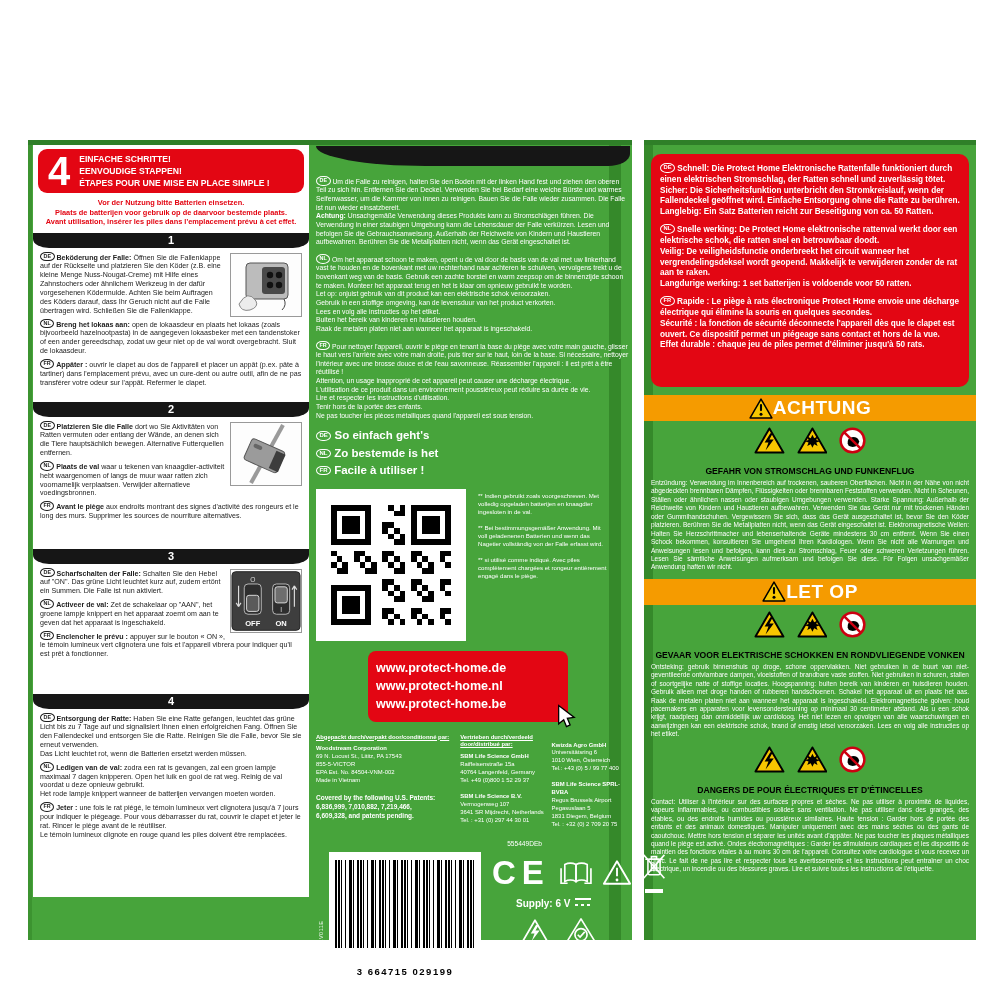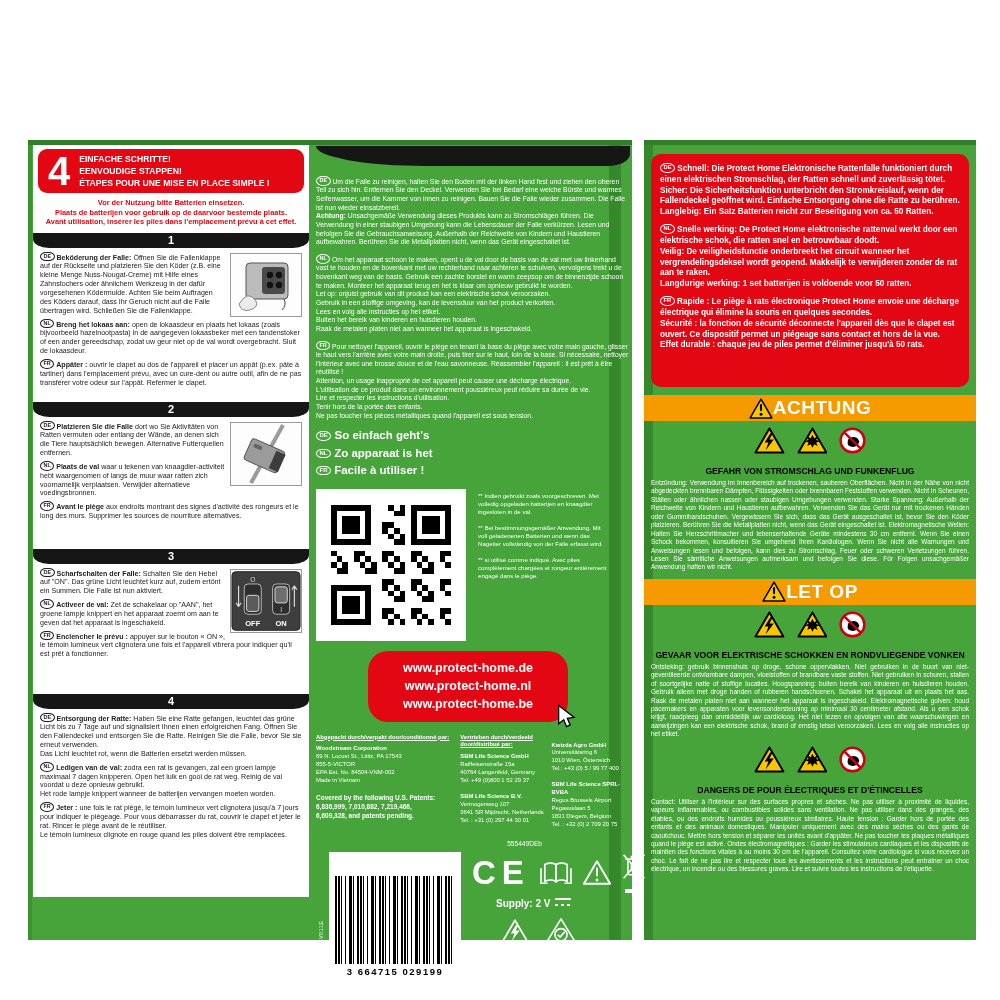--- a/index.html
+++ b/index.html
@@ -29,33 +29,33 @@
   
   .mid{position:absolute;left:288px;top:6px;width:314px;height:790px;color:#fff;z-index:2;}
   .swoosh{height:20px;background:#161616;border-radius:0 0 22px 110px/0 0 12px 20px;margin-bottom:10px;}
   .clean .item{font-size:6.8px;line-height:1.28;margin-bottom:7px;}
   .lang-w{border-color:#fff;color:#fff;}
   .easy{font-size:11.5px;font-weight:bold;line-height:1.5;margin-top:4px;}
   .easy .lang{font-size:6px;vertical-align:2px;border-color:#fff;color:#fff;}
   .qr-row{display:flex;gap:12px;margin-top:10px;}
   .qr-box{width:150px;height:152px;background:#fff;display:flex;align-items:center;justify-content:center;flex:none;}
   .qr-notes{width:132px;font-size:6.1px;line-height:1.32;padding-top:3px;}
-  .web-box{position:relative;width:184px;margin:10px 0 0 52px;background:#e30613;border-radius:20px;padding:8px 8px;text-align:center;}
+  .web-box{position:relative;width:184px;margin:10px 0 0 52px;background:#e30613;border-radius:8px;padding:8px 8px;text-align:left;}
   .site{color:#fff;font-weight:bold;font-size:12.5px;line-height:1.45;}
   .cursor{position:absolute;right:-9px;bottom:-7px;width:22px;height:25px;}
   .addr{display:flex;gap:7px;margin-top:12px;font-size:5.9px;line-height:1.35;}
   .c1{width:140px;} .c2{width:86px;} .c3{width:80px;}
   .addr-h{font-size:5.9px;margin:0 0 4px;text-decoration:underline;font-weight:bold;}
   .nm{font-weight:bold;}
   .blk{margin-bottom:8px;}
   .patents{margin-top:9px;font-weight:bold;font-size:6.5px;line-height:1.35;}
   .ref{width:226px;text-align:right;font-size:6.6px;margin-top:3px;}
   .bottom-row{display:flex;gap:5px;margin-top:5px;margin-left:2px;align-items:flex-start;}
   .side-code{writing-mode:vertical-rl;transform:rotate(180deg);font-size:5.5px;letter-spacing:.5px;height:126px;opacity:.95;}
-  .bc-box{width:132px;height:128px;background:#fff;color:#000;display:flex;flex-direction:column;justify-content:flex-end;padding:8px 6px 3px;box-sizing:border-box;flex:none;}
+  .bc-box{width:152px;height:128px;background:#fff;color:#000;display:flex;flex-direction:column;justify-content:space-between;padding:8px 6px 3px;box-sizing:border-box;flex:none;}
   .bars{height:88px;background:repeating-linear-gradient(90deg,#000 0 2px,#fff 2px 3px,#000 3px 5px,#fff 5px 6px,#000 6px 7px,#fff 7px 10px,#000 10px 11px,#fff 11px 14px,#000 14px 17px,#fff 17px 18px,#000 18px 19px,#fff 19px 22px);}
   .digits{font-size:9.5px;text-align:center;margin-top:2px;letter-spacing:1.5px;font-weight:bold;}
   .marks{flex:1;padding-left:6px;}
   .marks-r1{display:flex;align-items:center;gap:9px;}
   .ce{font-size:33px;font-weight:bold;letter-spacing:6px;line-height:1;}
   .supply{display:flex;align-items:center;gap:5px;font-size:10px;font-weight:bold;margin:5px 0 8px 24px;}
   .dc{position:relative;display:inline-block;width:16px;height:9px;border-top:2.5px solid #fff;}
   .dc::after{content:"";position:absolute;top:3.5px;left:0;width:16px;height:2.5px;
              background:repeating-linear-gradient(90deg,#fff 0 3.5px,transparent 3.5px 6px);}
   .marks-r2{display:flex;gap:14px;margin-left:28px;align-items:center;}
@@ -167,21 +167,21 @@
       <p class="item"><span class="lang lang-w">FR</span> <span class="pre">Pour nettoyer l'appareil, ouvrir le piège en tenant la base du piège avec votre main gauche, glisser le haut vers l'arrière avec votre main droite, puis tirer sur le haut, loin de la base. Si nécessaire, nettoyer l'intérieur avec une brosse douce et de l'eau savonneuse. Réassembler l'appareil : il est prêt à être réutilisé !
 Attention, un usage inapproprié de cet appareil peut causer une décharge électrique.
 L'utilisation de ce produit dans un environnement poussiéreux peut réduire sa durée de vie.
 Lire et respecter les instructions d'utilisation.
 Tenir hors de la portée des enfants.
 Ne pas toucher les pièces métalliques quand l'appareil est sous tension.</span></p>
     </div>
 
     <div class="easy">
       <div><span class="lang">DE</span> <span>So einfach geht's</span></div>
-      <div><span class="lang">NL</span> <span>Zo apparaat is het</span></div>
+      <div><span class="lang">NL</span> <span>Zo bestemde is het</span></div>
       <div><span class="lang">FR</span> <span>Facile à utiliser !</span></div>
     </div>
 
     <div class="qr-row">
       <div class="qr-box">
         <svg id="qr-svg" width="120" height="120" viewBox="0 0 21 21" shape-rendering="crispEdges" style="background:#fff">
             <rect x="0" y="0" width="7" height="7" fill="#000"></rect>
             <rect x="1" y="1" width="5" height="5" fill="#fff"></rect>
             <rect x="2" y="2" width="3" height="3" fill="#000"></rect>
             <rect x="14" y="0" width="7" height="7" fill="#000"></rect>
@@ -361,21 +361,21 @@
             <svg width="26" height="30" viewBox="0 0 30 34" fill="none" stroke="#fff" stroke-width="1.8">
               <rect x="8" y="8" width="14" height="18" rx="2"></rect>
               <path d="M5 8 h20 M12 8 v-3 h6 v3 M12 12 v10 M15 12 v10 M18 12 v10"></path>
               <line x1="3" y1="3" x2="27" y2="30"></line>
                 <line x1="27" y1="3" x2="3" y2="30"></line>
             </svg>
             <div class="binbar"></div>
           </div>
         </div>
         <div class="supply">
-          <span>Supply: 2 V</span>
+          <span>Supply: 6 V</span>
           <span class="dc"></span>
         </div>
         <div class="marks-r2">
           <svg width="30" height="27" viewBox="0 0 32 28" fill="none" stroke="#fff" stroke-width="1.8">
             <path d="M16 2 L30 26 L2 26 Z" stroke-linejoin="round"></path>
             <path d="M17 7 L11.5 16 h4 l-3 8 8.5 -11 h-4.5 l3.5 -6 z" fill="#fff" stroke="none"></path>
           </svg>
           <svg width="34" height="28" viewBox="0 0 36 30" fill="none" stroke="#fff" stroke-width="1.8">
             <path d="M18 2 L34 28 L2 28 Z" stroke-linejoin="round"></path>
             <circle cx="18" cy="19" r="6.5"></circle>

